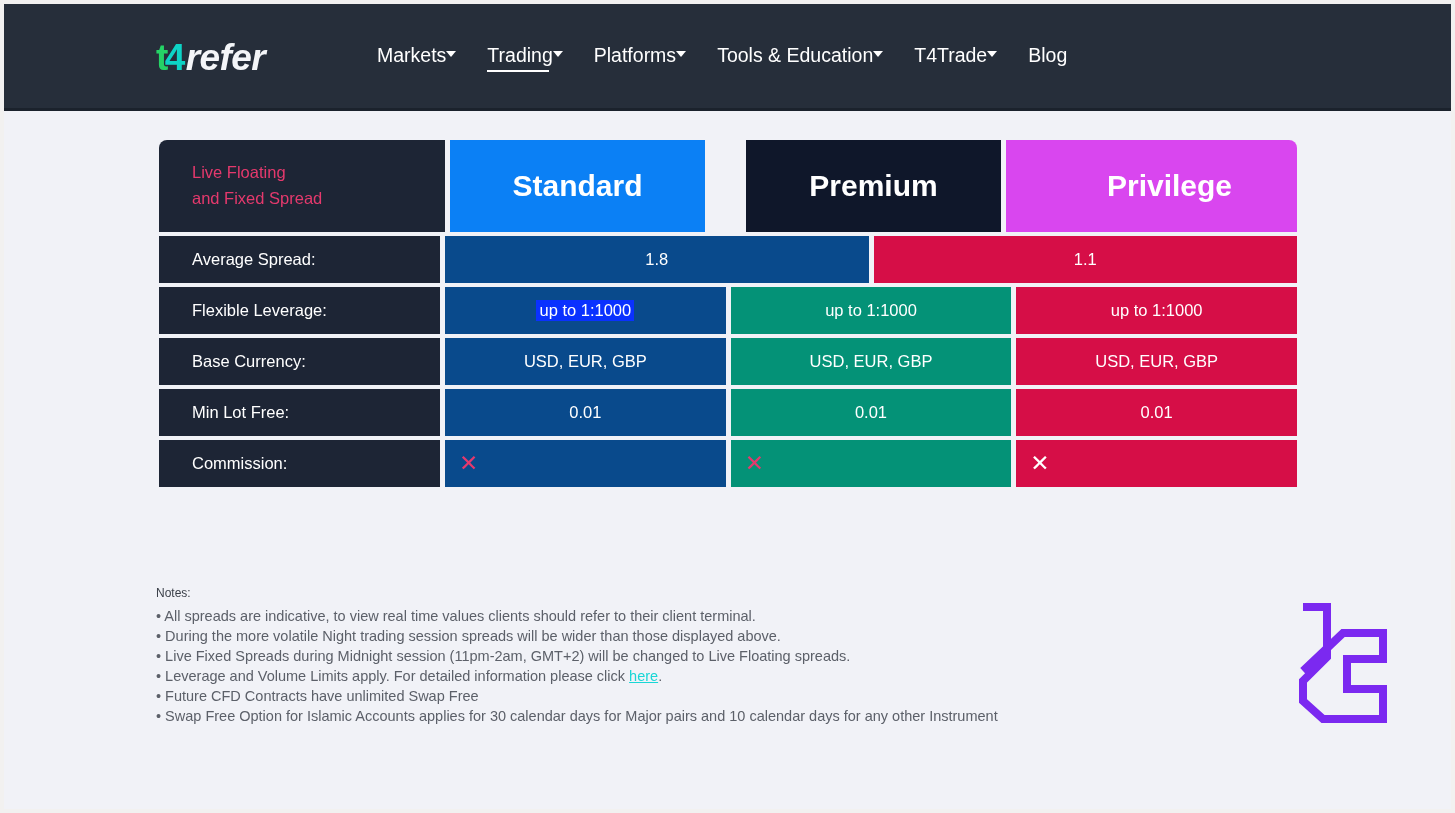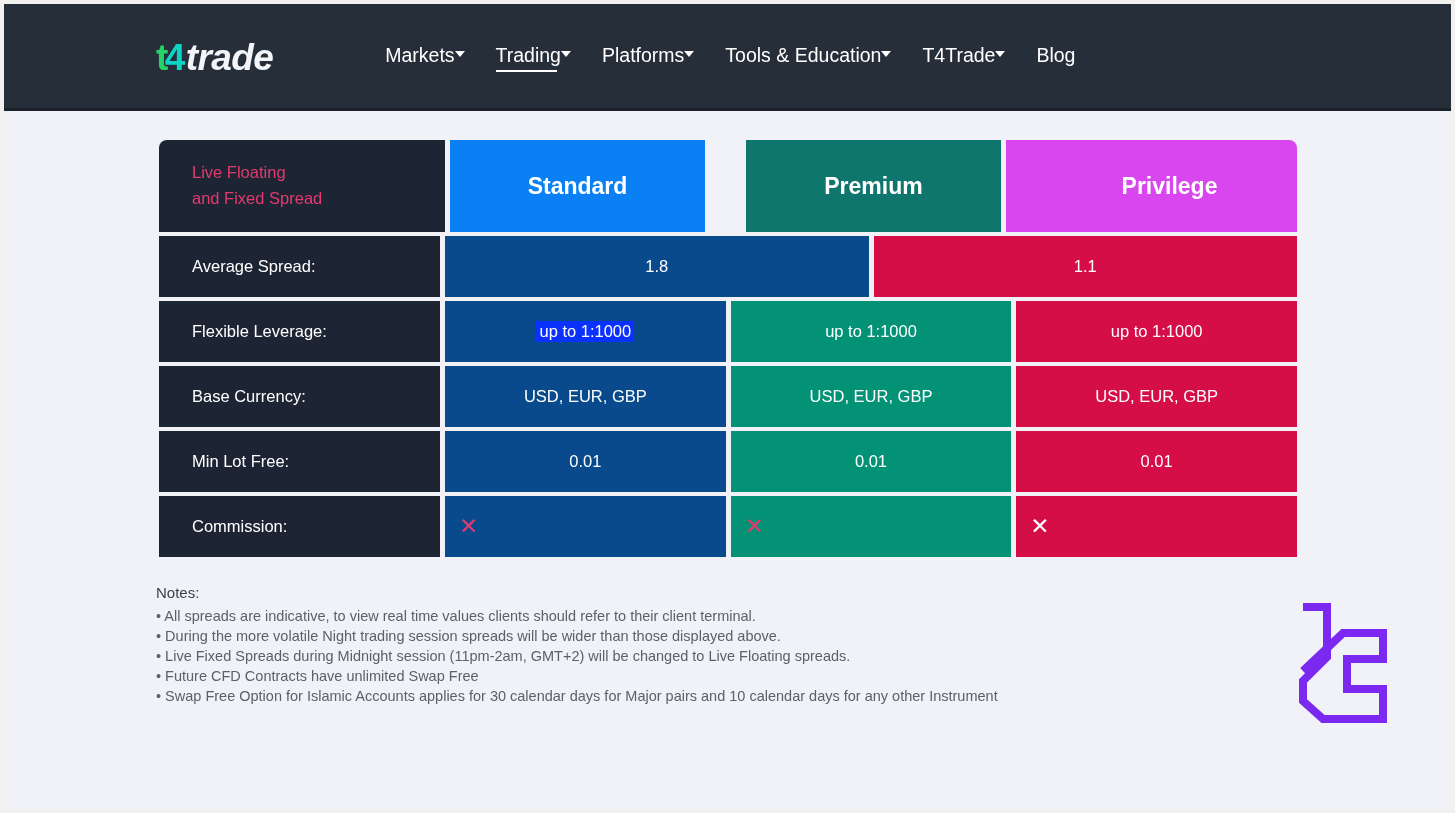--- a/index.html
+++ b/index.html
@@ -110,21 +110,21 @@
     display: flex;
     gap: 5px;
   }
 
   .cell {
     display: flex;
     align-items: center;
     justify-content: center;
     color: #ffffff;
     font-size: 16.5px;
-    height: 61px;
+    height: 47px;
   }
   .cell-label {
     width: 281px;
     flex: none;
     background: #1d2535;
     justify-content: flex-start;
     padding-left: 33px;
     font-size: 16.5px;
     font-weight: 500;
   }
@@ -149,25 +149,25 @@
     color: #e5396d;
     font-size: 16.5px;
     line-height: 1.55;
   }
   .cell-head {
     flex: 1 1 0;
     display: flex;
     align-items: center;
     justify-content: center;
     color: #ffffff;
-    font-size: 23px;
+    font-size: 30px;
     font-weight: bold;
   }
   .head-standard  { background: #0b80f5; }
-  .head-premium   { background: #0f766e; margin-left: 36px; }
+  .head-premium   { background: #0f172a; margin-left: 36px; }
   .head-privilege { background: #d946ef; border-radius: 0 8px 0 0; padding-left: 36px; }
 
   
   .selected-text {
     background: #0a31ff;
     color: #ffffff;
     padding: 1px 3px;
   }
 
   
@@ -189,21 +189,21 @@
   #notes-block {
     position: absolute;
     left: 152px;
     top: 472px;
     color: #5c6069;
     font-size: 14.5px;
     line-height: 20px;
   }
   #notes-title {
     color: #3a3f48;
-    font-size: 15px;
+    font-size: 12px;
     margin-bottom: 3px;
   }
   .note-line { white-space: nowrap; }
   .note-link {
     color: #19d6d6;
     text-decoration: underline;
     cursor: pointer;
   }
 
   
@@ -218,21 +218,21 @@
 </head>
 <body>
 
 <div id="page-frame">
 
   <header id="site-header">
 
     <div id="brand-logo">
       <span class="logo-t4">t</span>
         <span class="logo-4">4</span>
-        <span class="logo-trade">trade</span>
+        <span class="logo-trade">refer</span>
     </div>
 
     <nav id="main-nav">
 
       <div class="nav-item">
         <span>Markets</span>
         <span class="caret"></span>
       </div>
 
       <div class="nav-item active">
@@ -318,20 +318,21 @@
         </div>
       </div>
 
     </section>
 
     <section id="notes-block">
       <div id="notes-title">Notes:</div>
       <div class="note-line">• All spreads are indicative, to view real time values clients should refer to their client terminal.</div>
       <div class="note-line">• During the more volatile Night trading session spreads will be wider than those displayed above.</div>
       <div class="note-line">• Live Fixed Spreads during Midnight session (11pm-2am, GMT+2) will be changed to Live Floating spreads.</div>
+      <div class="note-line"><span>• Leverage and Volume Limits apply. For detailed information please click </span><span class="note-link">here</span><span>.</span></div>
       <div class="note-line">• Future CFD Contracts have unlimited Swap Free</div>
       <div class="note-line">• Swap Free Option for Islamic Accounts applies for 30 calendar days for Major pairs and 10 calendar days for any other Instrument</div>
     </section>
 
     <div id="watermark-logo">
       <svg viewBox="0 0 94 122" width="94" height="122" fill="none" stroke="#7b29f0" stroke-width="8" stroke-linejoin="miter">
         <path d="M6 6 H30 V56 L6 80 V100 L26 118 H86 V88 H50 V58 H86 V32 H46 L6 70"></path>
       </svg>
     </div>
 

